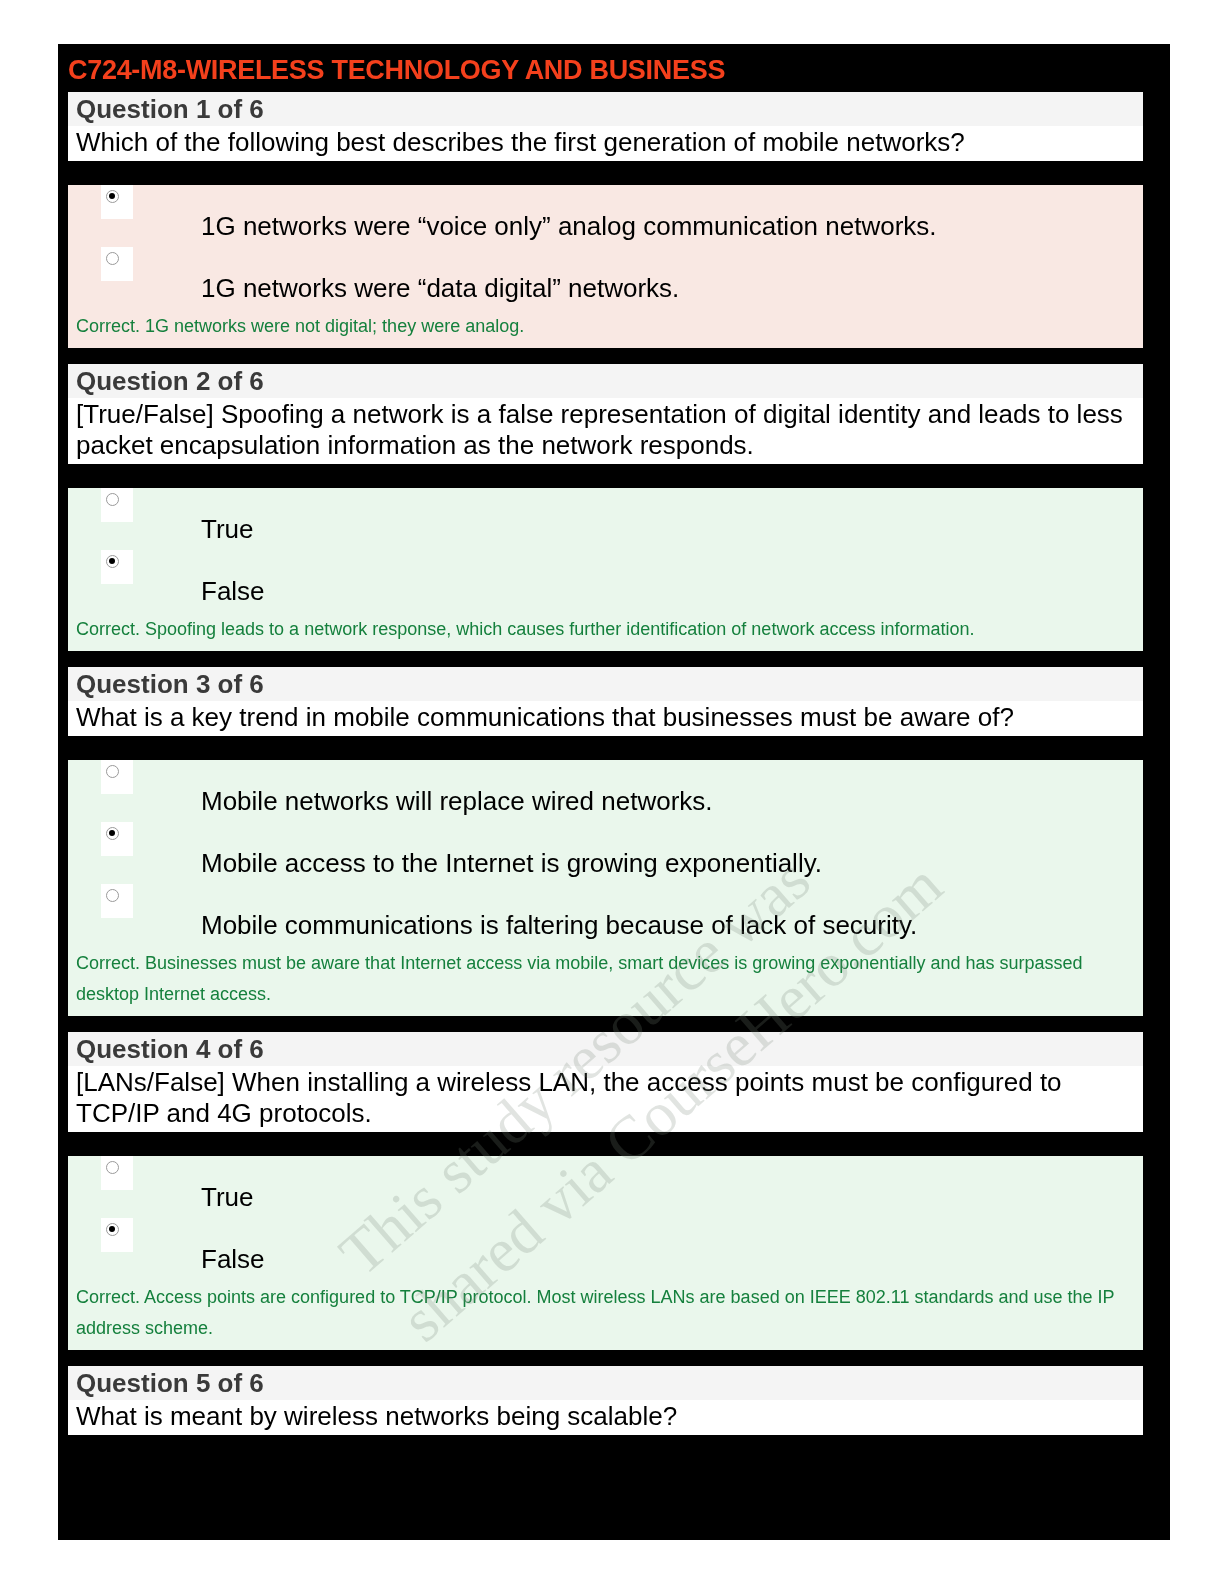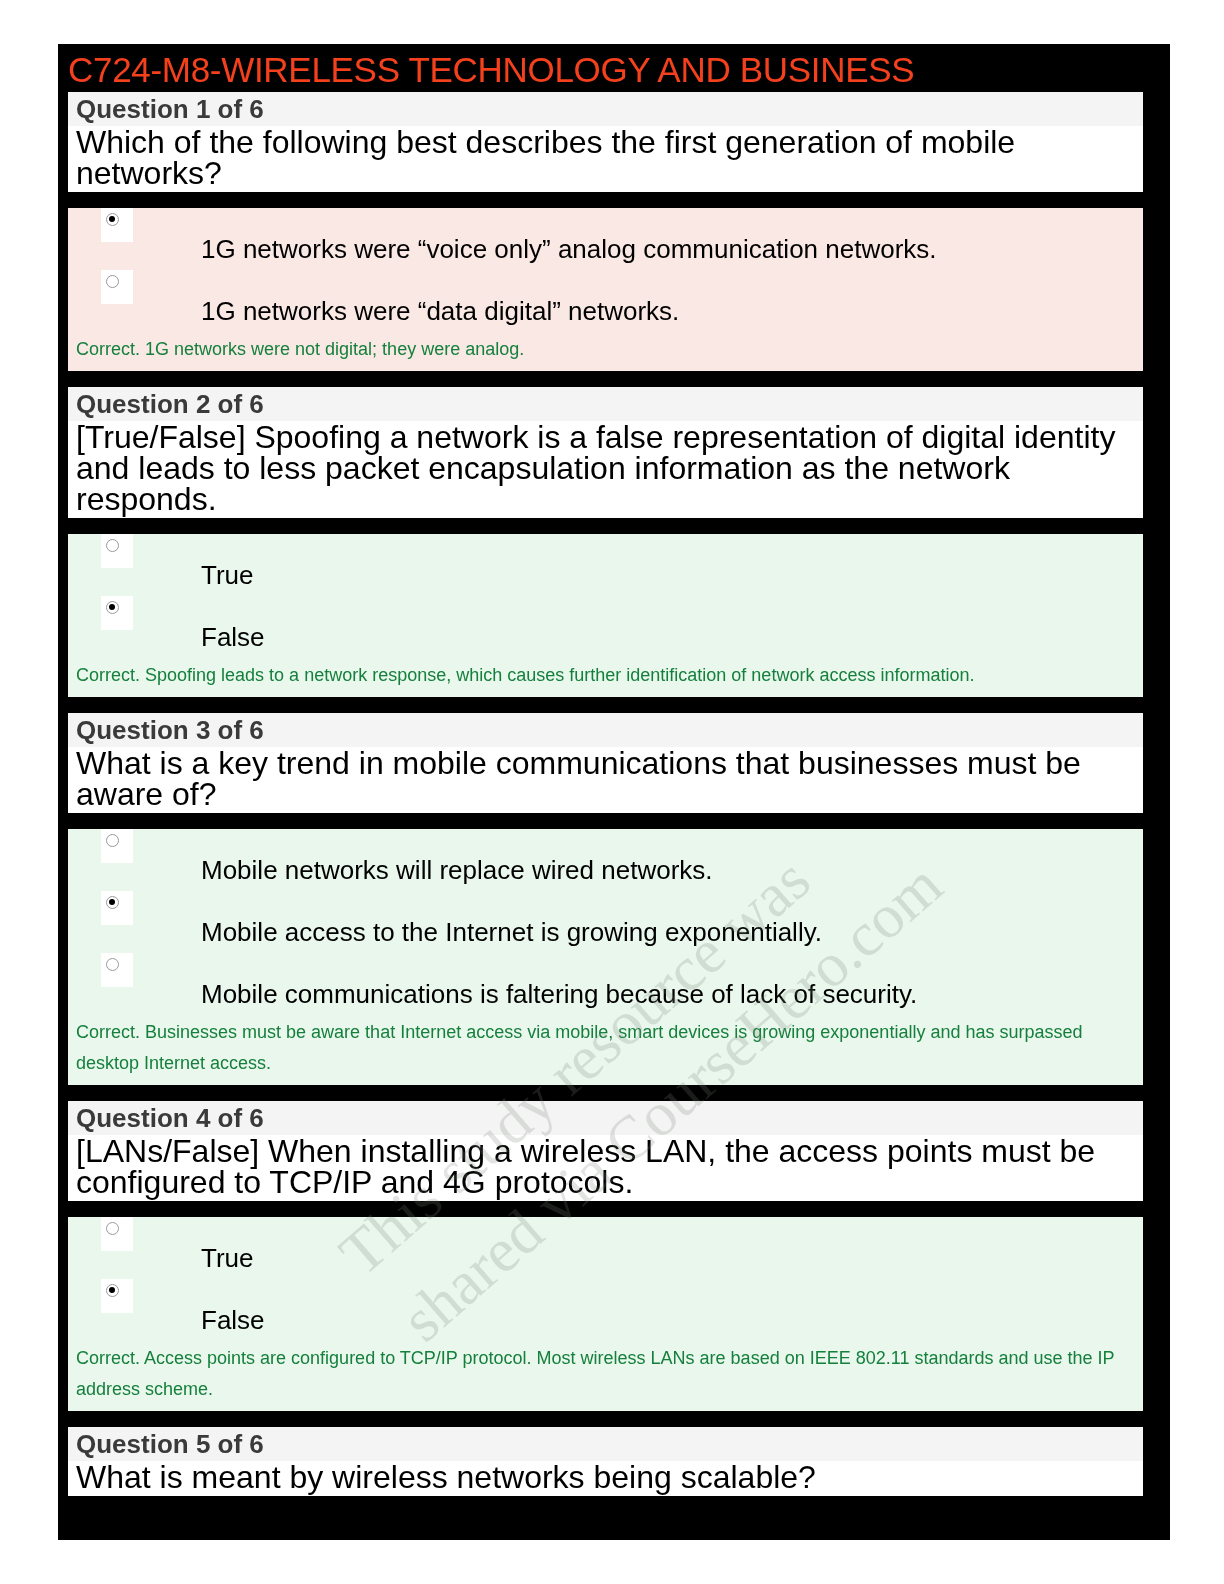--- a/index.html
+++ b/index.html
@@ -61,44 +61,44 @@
     padding: 0;
   }
 
   
   .title-band {
     background: #000000;
     padding: 6px 0 2px 10px;
   }
   .doc-title {
     color: #f4401c;
-    font-size: 35px;
+    font-size: 27px;
     line-height: 40px;
-    font-weight: 400;
+    font-weight: 700;
     letter-spacing: -0.3px;
     white-space: nowrap;
   }
 
   
   .q-card {
     background: #b91c1c;
-    margin: 0 27px 0 10px;
+    margin: 0 27px 8px 10px;
   }
   .q-label {
     background: #f4f4f4;
     color: #3a3a3a;
     font-weight: bold;
     font-size: 26px;
     line-height: 32px;
     padding: 1px 0 1px 8px;
   }
   .q-text {
     background: #ffffff;
     color: #000000;
-    font-size: 32px;
+    font-size: 26px;
     line-height: 31px;
     padding: 1px 8px 3px 8px;
   }
 
   
   .gap {
     height: 16px;
     background: #000000;
   }
 

